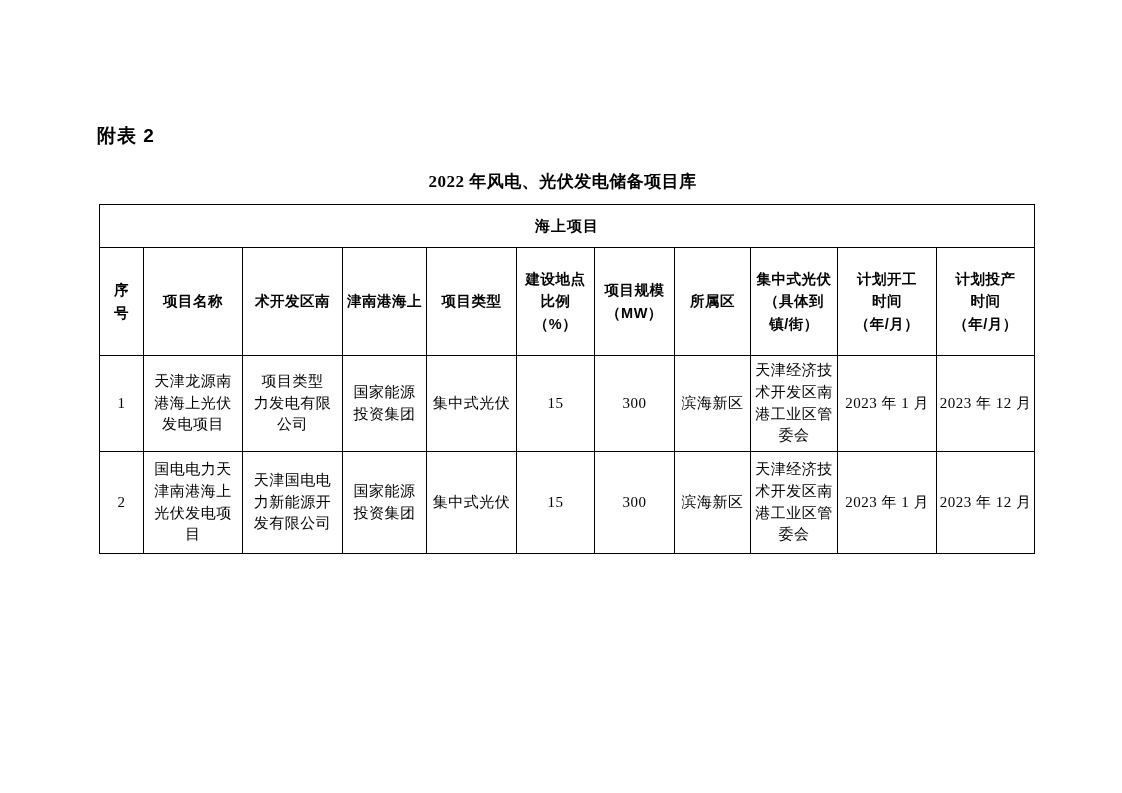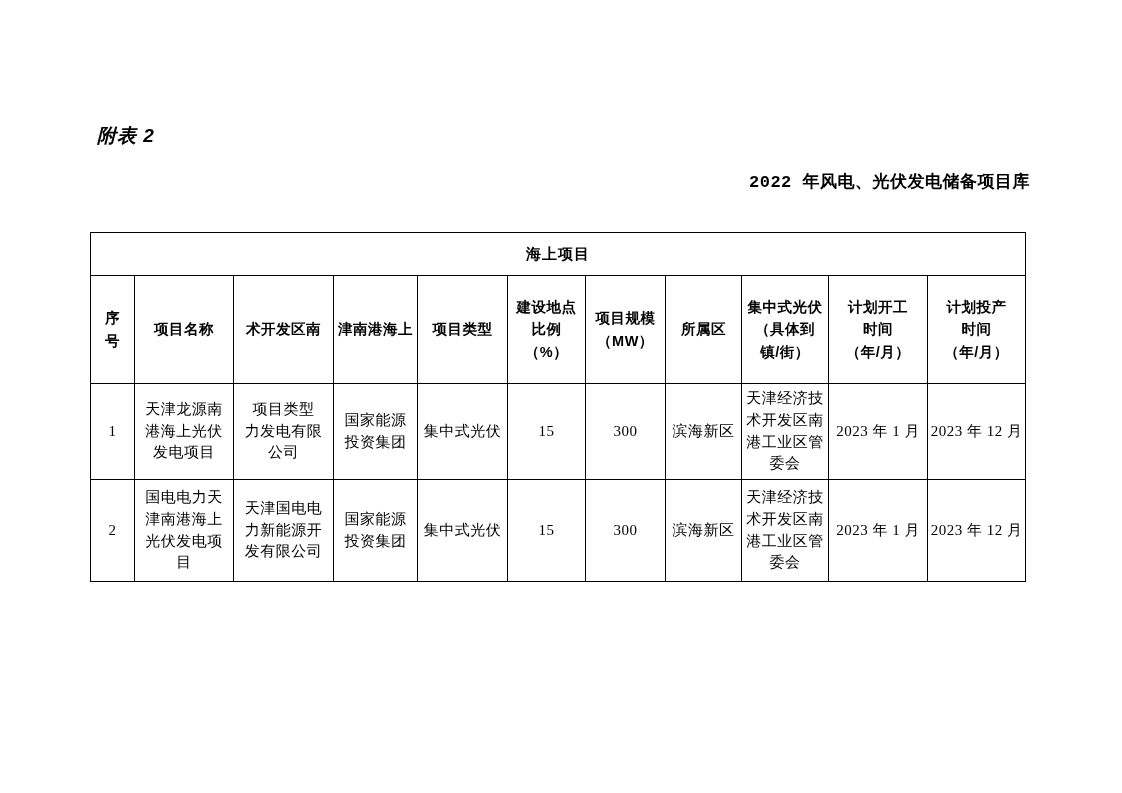--- a/index.html
+++ b/index.html
@@ -17,41 +17,39 @@
     overflow: hidden;
   }
   .appendix-label {
     position: absolute;
     left: 97px;
     top: 123px;
     font-family: "Liberation Sans", sans-serif;
     font-size: 19px;
     font-weight: bold;
     letter-spacing: 1px;
-    font-style: italic;
   }
   .doc-title {
     position: absolute;
     left: 95px;
     top: 170px;
     width: 935px;
-    text-align: right;
-    font-family: Liberation Mono, monospace;
+    text-align: center;
+    font-family: Liberation Serif, serif;
     font-size: 17px;
     font-weight: bold;
     letter-spacing: 0.5px;
   }
   table.projects {
     position: absolute;
-    left: 90px;
+    left: 99px;
     top: 204px;
     width: 935px;
     border-collapse: collapse;
     table-layout: fixed;
-    margin-top: 28px;
   }
   table.projects th,
   table.projects td {
     border: 1px solid #000000;
     text-align: center;
     vertical-align: middle;
     padding: 2px;
     white-space: pre-line;
     overflow: hidden;
   }

